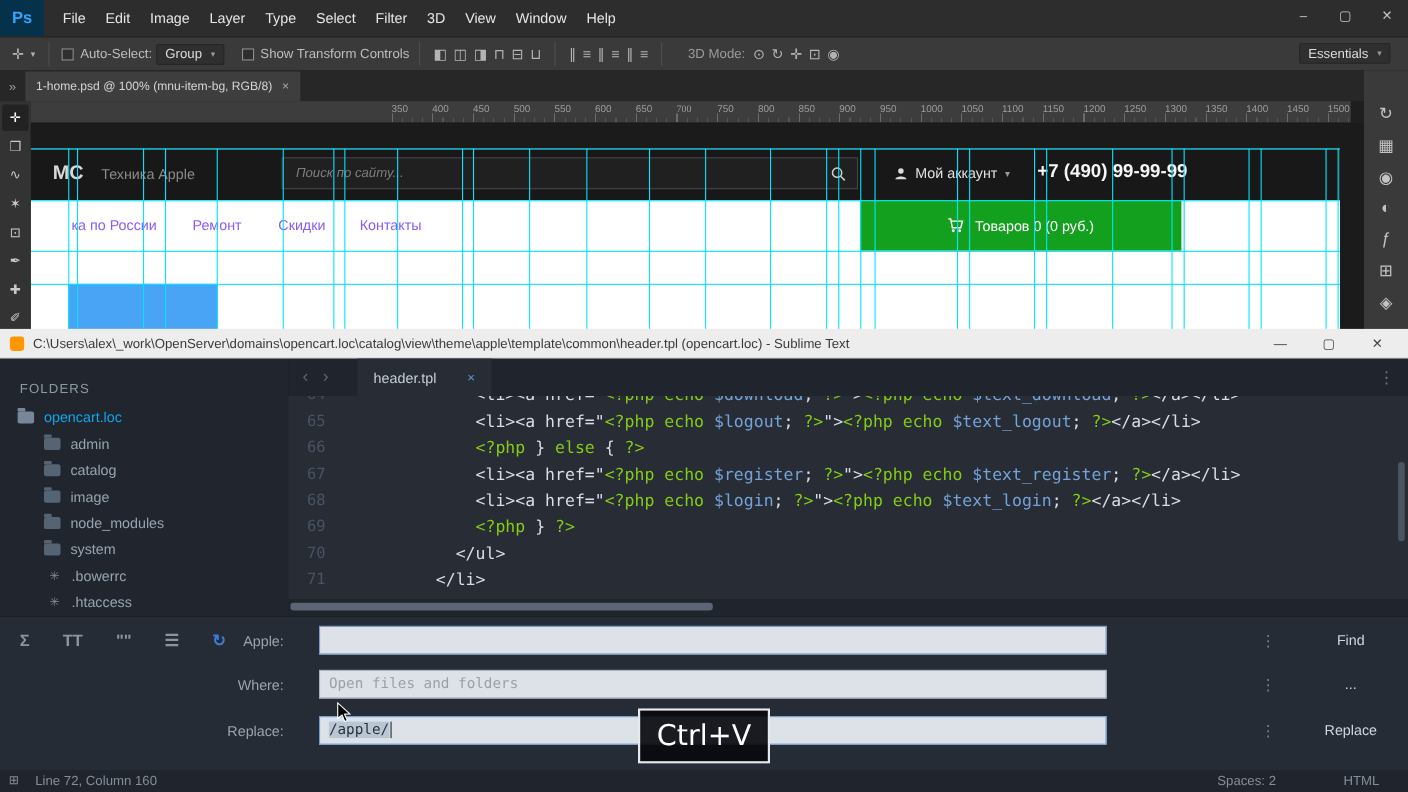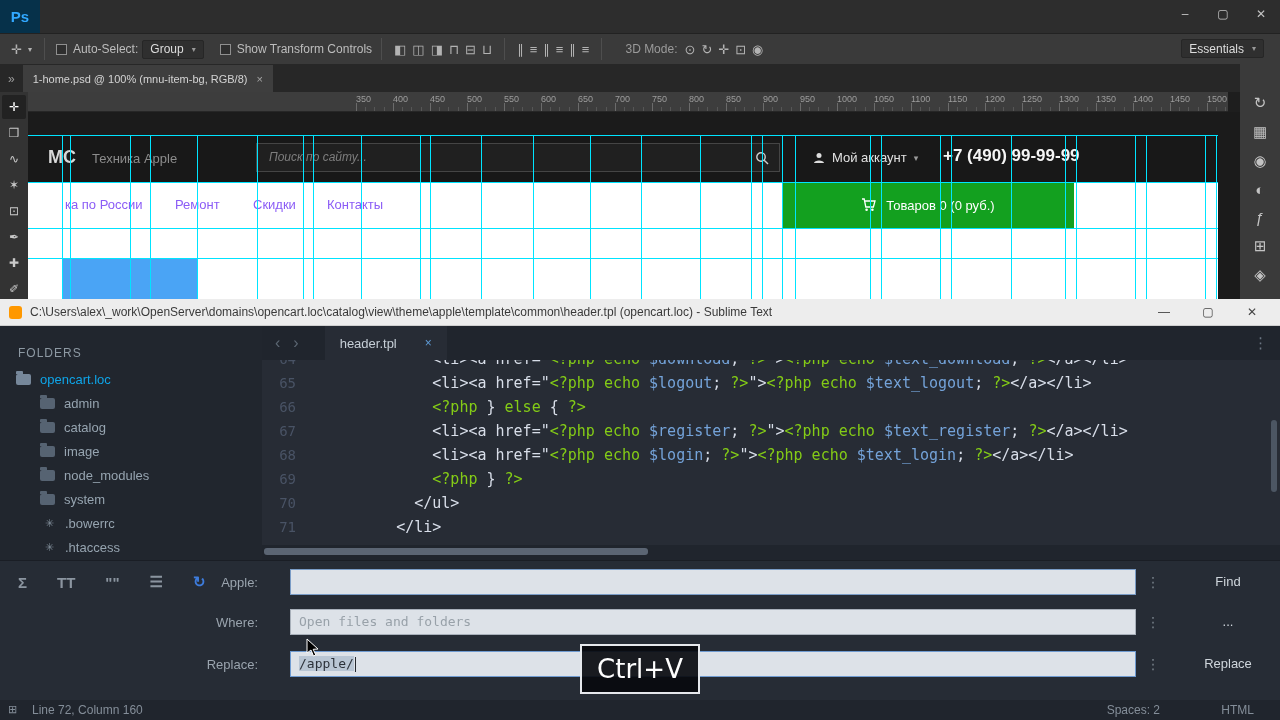--- a/index.html
+++ b/index.html
@@ -102,21 +102,21 @@
   .vthumb{position:absolute;right:3px;top:60px;width:6px;height:72px;background:#4c5663;border-radius:3px}
 
   #hscroll{position:absolute;left:262px;top:545px;right:0;height:15px;background:#20252d}
   .hthumb{position:absolute;left:2px;top:3px;width:384px;height:7px;background:#5b6573;border-radius:3px}
 
   #findpanel{position:absolute;left:0;top:560px;right:0;height:140px;background:#262c35;border-top:1px solid #1a1e25}
   #find-toggles{position:absolute;left:18px;top:8px;height:26px;display:flex;gap:30px;align-items:center}
   .ftoggle{color:#8b95a0;font-size:15px;font-weight:700}
   .ftoggle.on{color:#3d7bdb}
   .flabel{position:absolute;left:188px;width:70px;text-align:right;color:#9aa4ae;font-size:13px}
-  .finput{position:absolute;left:290px;width:846px;height:26px;background:#dde2e8;border:1px solid #a8b0ba;
+  .finput{position:absolute;left:290px;width:716px;height:26px;background:#dde2e8;border:1px solid #a8b0ba;
           font-family:"DejaVu Sans Mono",monospace;font-size:13px;line-height:24px;padding:0 8px;color:#2c323a}
   #find-input{top:8px;border-color:#7a9cc6}
   #where-input{top:48px}
   #replace-input{top:90px;border-color:#6f9bd1}
   .ph2{color:#98a1a9}
   .selspan{background:#b9c6d4}
   .tcursor{display:inline-block;width:1px;height:15px;background:#23282e;vertical-align:middle;margin-left:1px}
   .fdots{position:absolute;left:1146px;color:#79828c;font-size:14px}
   .fbtn{position:absolute;left:1180px;width:96px;text-align:center;color:#cfd6dc;font-size:13px;height:26px;line-height:26px}
 
@@ -131,20 +131,33 @@
            font-family:"DejaVu Sans",sans-serif}
   .cursor-svg{position:absolute;left:306px;top:638px}
 </style>
 </head>
 <body>
 
 <div id="root">
 
   <div class="ps-menubar">
     <div class="ps-logo">Ps</div>
+    <div id="ps-menu-items" style="display:flex">
+        <div class="psmenu-item">File</div>
+        <div class="psmenu-item">Edit</div>
+        <div class="psmenu-item">Image</div>
+        <div class="psmenu-item">Layer</div>
+        <div class="psmenu-item">Type</div>
+        <div class="psmenu-item">Select</div>
+        <div class="psmenu-item">Filter</div>
+        <div class="psmenu-item">3D</div>
+        <div class="psmenu-item">View</div>
+        <div class="psmenu-item">Window</div>
+        <div class="psmenu-item">Help</div>
+      </div>
     <div id="ps-winctl">
         <div class="winbtn">–</div>
         <div class="winbtn">▢</div>
         <div class="winbtn">✕</div>
       </div>
   </div>
 
   <div class="ps-options">
     <span class="opticon">✛</span>
     <span class="opticon" style="font-size:8px">▾</span>
@@ -200,21 +213,21 @@
   </div>
 
   <div id="ps-ruler" class="ps-ruler">
       <div class="tick" style="left: 328px;">350</div>
       <div class="tick" style="left: 365px;">400</div>
       <div class="tick" style="left: 402px;">450</div>
       <div class="tick" style="left: 439px;">500</div>
       <div class="tick" style="left: 476px;">550</div>
       <div class="tick" style="left: 513px;">600</div>
       <div class="tick" style="left: 550px;">650</div>
-      <div class="tick" style="left: 587px;">700</div>
+      <div class="tick" style="left: 587px; font-family: Liberation Serif, serif;">700</div>
       <div class="tick" style="left: 624px;">750</div>
       <div class="tick" style="left: 661px;">800</div>
       <div class="tick" style="left: 698px;">850</div>
       <div class="tick" style="left: 735px;">900</div>
       <div class="tick" style="left: 772px;">950</div>
       <div class="tick" style="left: 809px;">1000</div>
       <div class="tick" style="left: 846px;">1050</div>
       <div class="tick" style="left: 883px;">1100</div>
       <div class="tick" style="left: 920px;">1150</div>
       <div class="tick" style="left: 957px;">1200</div>

